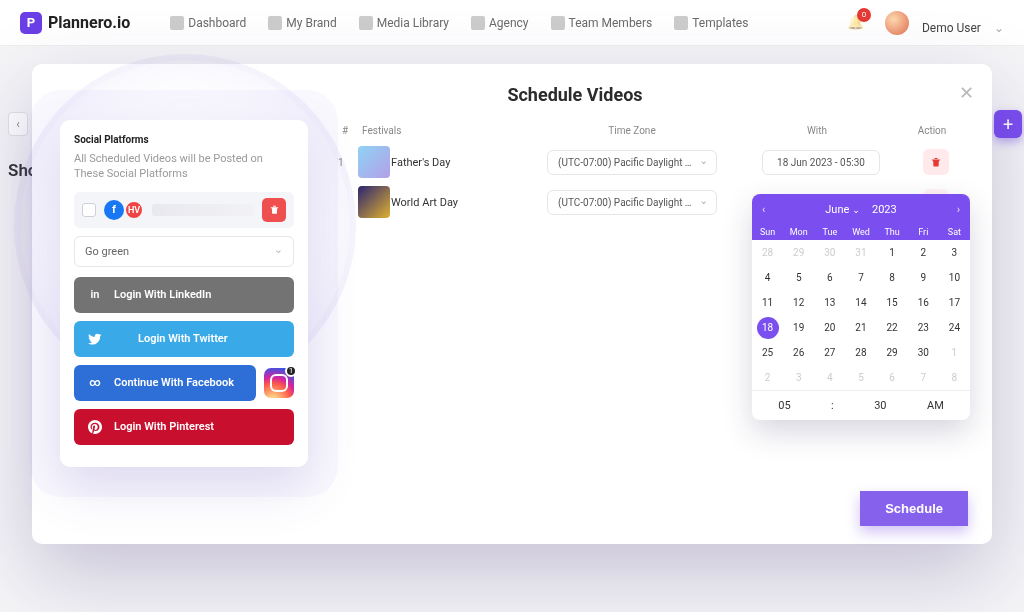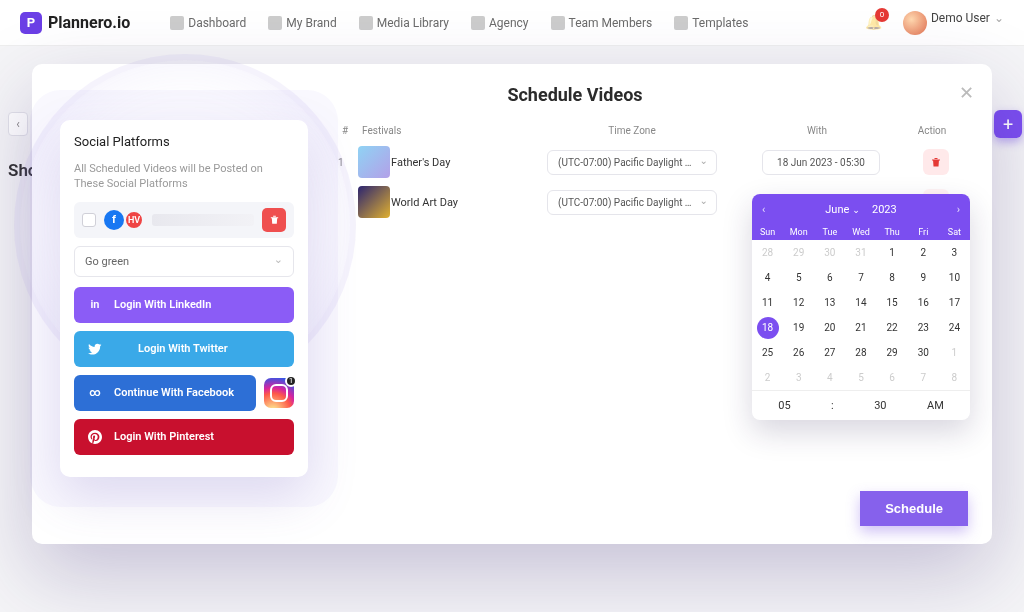--- a/index.html
+++ b/index.html
@@ -9,21 +9,21 @@
 .topnav { height: 46px; background: #fff; display: flex; align-items: center; padding: 0 20px; border-bottom: 1px solid #eee; color: #6b6b6b; font-size: 12px; }
 .brand { display:flex; align-items:center; gap:6px; font-weight:700; color:#222; font-size:16px; margin-right:40px;}
 .brand-logo { width:22px; height:22px; background:#6b3fe6; border-radius:5px; display:flex; align-items:center; justify-content:center; color:#fff; font-weight:700; font-size:13px;}
 .navlinks { display:flex; gap:22px; }
 .navlink { display:flex; align-items:center; gap:4px; cursor:pointer; }
 .navlink .ic { width:14px; height:14px; background:#999; border-radius:2px; opacity:.5;}
 .navspacer { flex:1; }
 .bell { position:relative; width:18px; height:18px; margin-right:20px; cursor:pointer; }
 .bell::before { content:"🔔"; font-size:14px; opacity:.4; }
 .bell .badge { position:absolute; top:-6px; right:-6px; width:14px; height:14px; border-radius:50%; background:#e53935; color:#fff; font-size:8px; display:flex; align-items:center; justify-content:center; }
-.user { display:flex; align-items:flex-start; gap:4px; font-size:12px; color:#444; cursor:pointer;}
+.user { display:flex; align-items:flex-end; gap:13px; font-size:12px; color:#444; cursor:pointer;}
 .avatar { width:24px; height:24px; border-radius:50%; background: radial-gradient(circle at 35% 35%, #ffd8b0, #e07050); }
 
 
 .overlay { position:absolute; inset:0; display:flex; align-items:flex-start; justify-content:center; padding-top:64px; }
 
 
 .modal { width: 960px; height: 480px; background:#fff; border-radius:10px; box-shadow: 0 30px 80px rgba(60,40,120,.25); position:relative; padding: 20px 24px 70px 300px; }
 .modal h2 { text-align:center; font-size:18px; font-weight:700; color:#2b2b2b; margin-bottom:14px; margin-left:-150px;}
 .close-x { position:absolute; right:18px; top:18px; color:#bbb; font-size:18px; cursor:pointer; }
 
@@ -61,34 +61,34 @@
 .cal-grid div{ height:25px; display:flex; align-items:center; justify-content:center; font-size:10px; color:#333; cursor:pointer;}
 .cal-grid .muted{ color:#ccc; }
 .cal-grid .sel{ background:#7b4ef0; color:#fff; border-radius:50%; width:22px; height:22px; margin:auto;}
 .cal-time { display:flex; align-items:center; justify-content:space-around; border-top:1px solid #eee; padding:8px 6px; font-size:11px; color:#333;}
 
 
 .schedule-btn { position:absolute; right:24px; bottom:18px; background:#8661ec; color:#fff; border:none; border-radius:0; padding:10px 25px; font-size:13px; font-weight:600; cursor:pointer; box-shadow:0 6px 14px rgba(120,80,230,.35);}
 
 
 .social-panel { position:absolute; left:60px; top:120px; width:248px; background:#fff; border-radius:10px; padding:14px 14px 14px; box-shadow:0 20px 50px rgba(100,80,180,.18), 0 0 0 30px rgba(160,140,230,.06); z-index:5;}
-.social-panel h3{ font-size:13px; font-weight:400; color:#222; margin-bottom:12px;}
+.social-panel h3{ font-size:10px; font-weight:700; color:#222; margin-bottom:6px;}
 .social-panel .sub{ font-size:11px; color:#9a9a9a; line-height:1.4; margin-bottom:10px;}
 .acct-row{ display:flex; align-items:center; gap:8px; background:#f4f5f9; border-radius:6px; padding:6px 8px; margin-bottom:8px;}
 .chk{ width:14px; height:14px; border:1px solid #d0d0d8; border-radius:3px; background:#fff; cursor:pointer;}
 .fb-ic{ width:20px; height:20px; border-radius:50%; background:#1877f2; color:#fff; display:flex; align-items:center; justify-content:center; font-weight:700; font-size:11px;}
 .hv{ width:20px; height:20px; border-radius:50%; background:#ef4444; color:#fff; display:flex; align-items:center; justify-content:center; font-size:9px; font-weight:600; margin-left:-8px; border:2px solid #f4f5f9;}
 .acct-row .blur{ flex:1; height:12px; background:linear-gradient(90deg,#e8e8ee,#f2f2f6); border-radius:3px;}
 .acct-del{ width:24px; height:24px; border-radius:5px; background:#ef4f4f; display:flex; align-items:center; justify-content:center; cursor:pointer;}
 .acct-del svg{width:11px; height:11px; fill:#fff;}
 .dd{ border:1px solid #e6e6ec; border-radius:6px; padding:8px 10px; font-size:11px; color:#666; position:relative; margin-bottom:10px; cursor:pointer;}
 .dd::after{content:"⌄"; position:absolute; right:10px; top:6px; color:#bbb;}
 .sbtn{ display:flex; align-items:center; gap:10px; color:#fff; border-radius:6px; padding:9px 12px; font-size:11px; font-weight:600; margin-bottom:8px; cursor:pointer;}
 .sbtn .sic{ width:18px; height:18px; display:flex; align-items:center; justify-content:center;}
-.linkedin{ background:#8b5cf6;} .twitter{ background:#3aa9e8;gap:34px;} .facebook{ background:#2d6fd6;} .pinterest{ background:#c8102e;}
+.linkedin{ background:#737373;} .twitter{ background:#3aa9e8;gap:34px;} .facebook{ background:#2d6fd6;} .pinterest{ background:#c8102e;}
 .fb-row{ display:flex; gap:8px; align-items:center; margin-bottom:8px;}
 .fb-row .sbtn{ flex:1; margin-bottom:0;}
 .ig{ width:30px; height:30px; border-radius:7px; background:radial-gradient(circle at 30% 110%,#fdf497 0%,#fd5949 45%,#d6249f 60%,#285AEB 90%); position:relative; cursor:pointer;}
 .ig::after{content:""; position:absolute; inset:6px; border:2px solid #fff; border-radius:6px;}
 .ig .dot{position:absolute; top:-3px; right:-3px; width:12px; height:12px; border-radius:50%; background:#222; color:#fff; font-size:8px; display:flex; align-items:center; justify-content:center; border:2px solid #fff;}
 
 .circle-glow{ position:absolute; left:20px; top:60px; width:330px; height:330px; border-radius:50%; box-shadow: 0 0 0 6px rgba(160,140,230,.10), inset 0 0 60px rgba(160,140,230,.12); pointer-events:none; z-index:4;}
 </style>
 </head>
 <body>

